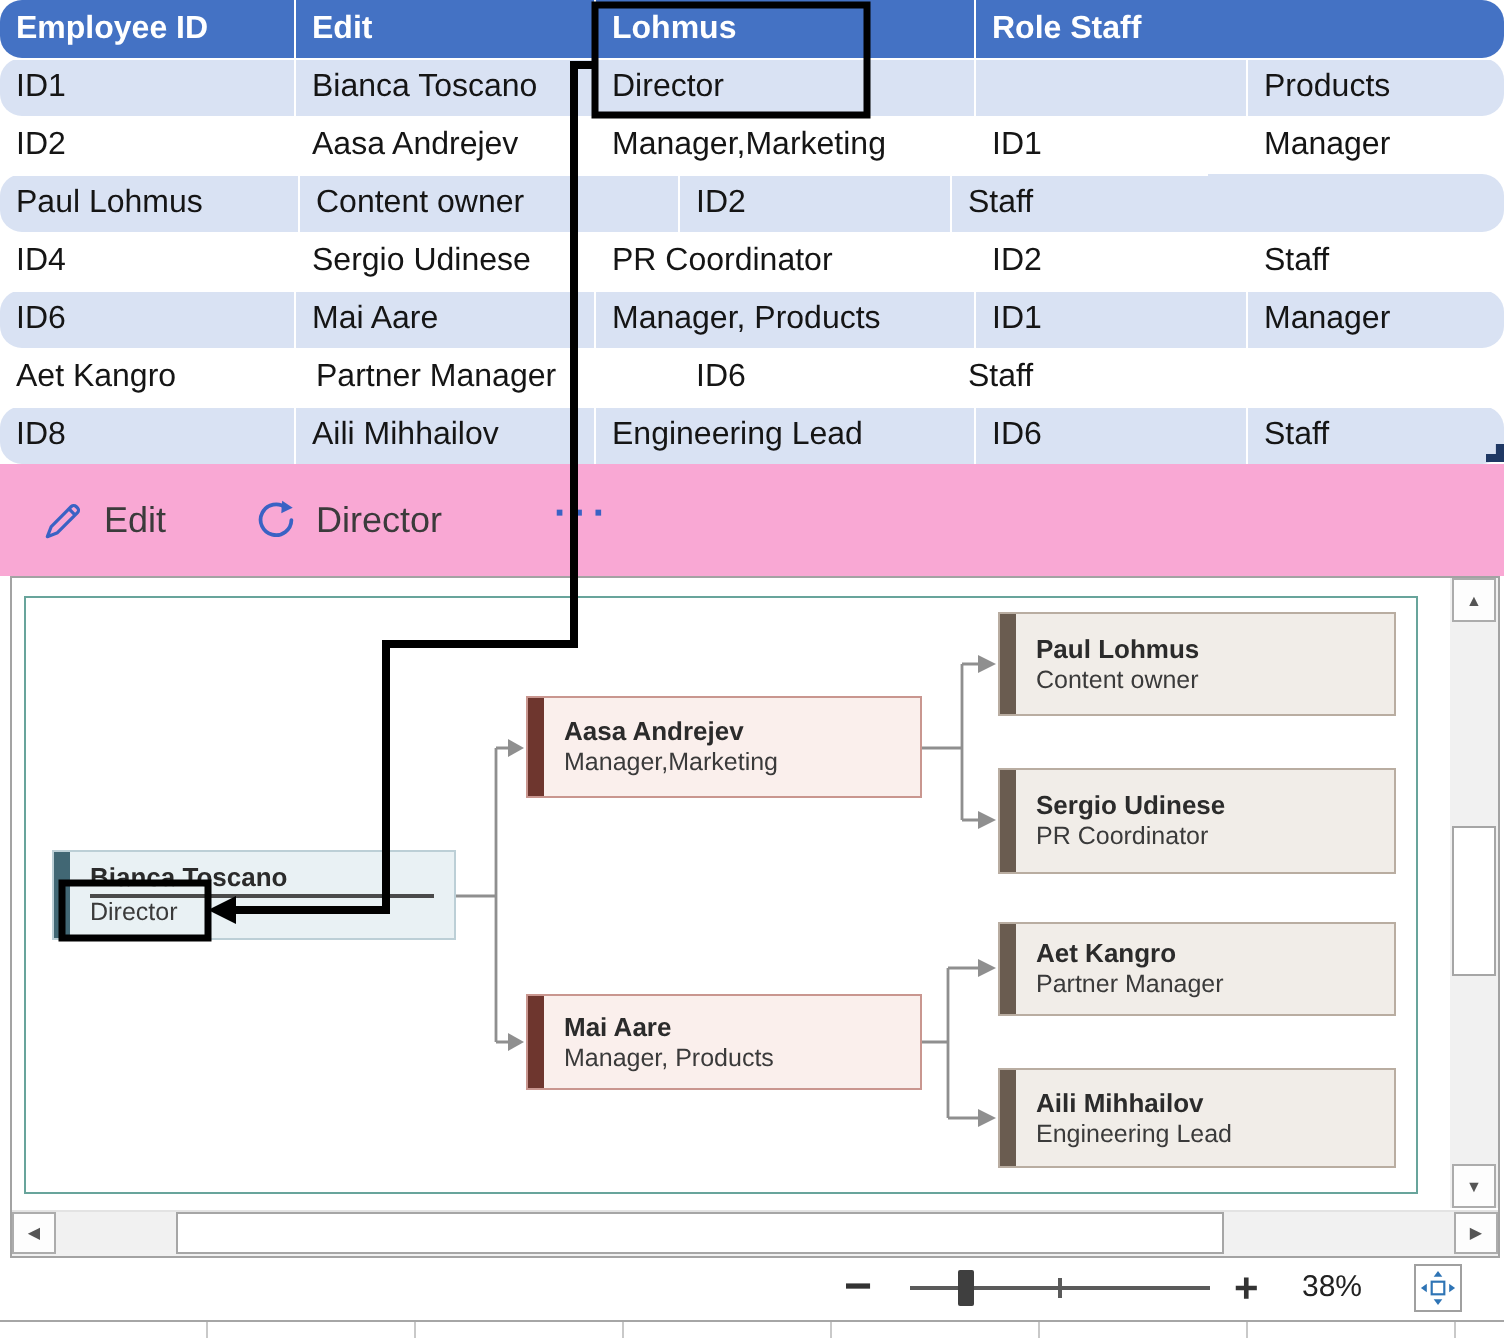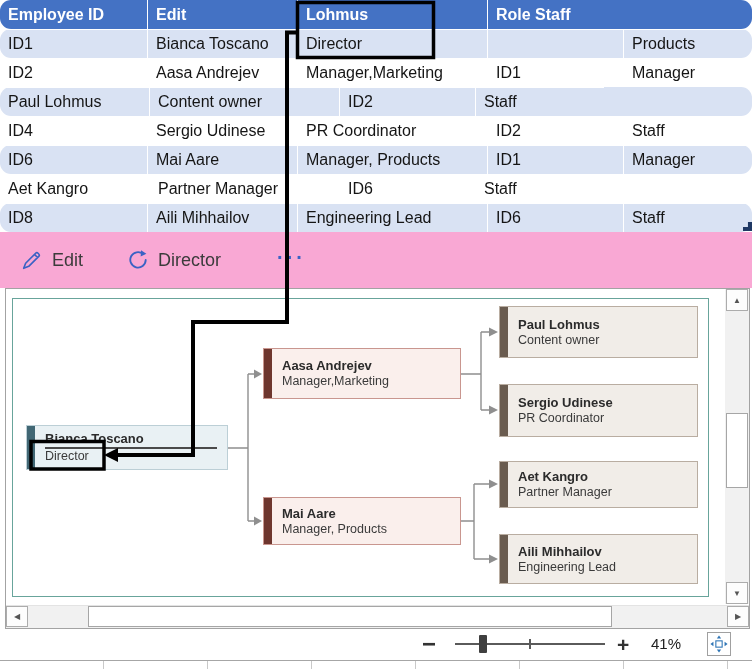--- a/index.html
+++ b/index.html
@@ -243,21 +243,21 @@
       </div>
   </div>
 </div>
 
 <div class="zoombar">
   <span class="z-minus">−</span>
   <span class="z-track"></span>
   <span class="z-tick"></span>
   <span class="z-thumb"></span>
   <span class="z-plus">+</span>
-  <span class="z-pct">41%</span>
+  <span class="z-pct">38%</span>
   <span class="z-fit">
     <span style="display:flex;">
       <svg width="18" height="18" viewBox="0 0 20 20">
         <rect x="6.5" y="6.5" width="7" height="7" fill="none" stroke="#2E74B5" stroke-width="1.2"></rect>
         <polygon points="10,0.5 7.6,3.8 12.4,3.8" fill="#2E74B5"></polygon>
         <polygon points="10,19.5 7.6,16.2 12.4,16.2" fill="#2E74B5"></polygon>
         <polygon points="0.5,10 3.8,7.6 3.8,12.4" fill="#2E74B5"></polygon>
         <polygon points="19.5,10 16.2,7.6 16.2,12.4" fill="#2E74B5"></polygon>
       </svg>
     </span>

